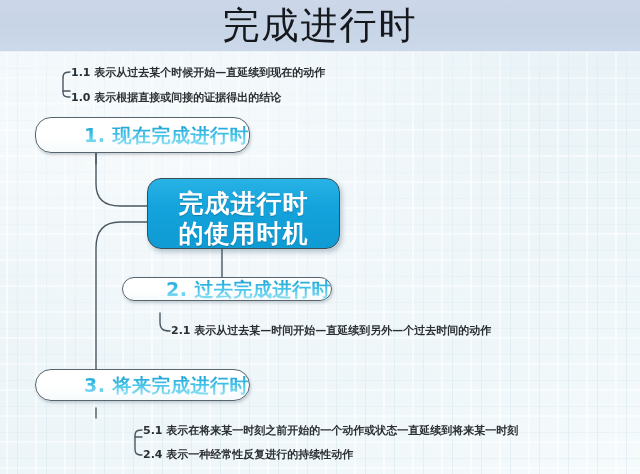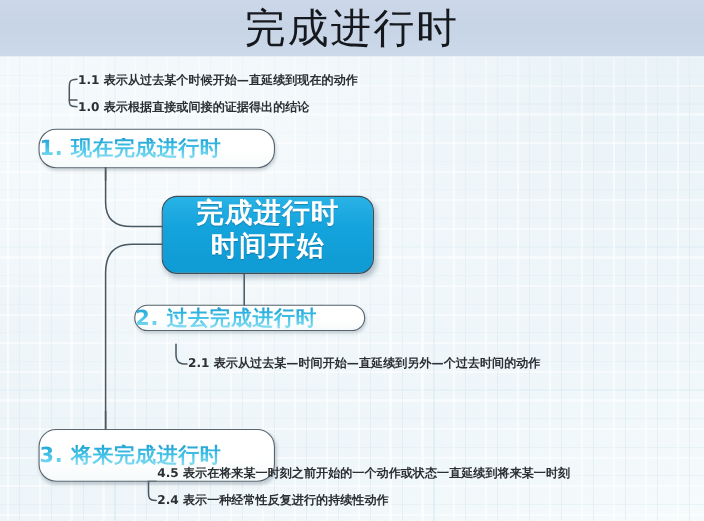--- a/index.html
+++ b/index.html
@@ -84,21 +84,21 @@
   }
 
   
   .node {
     position: absolute;
     box-sizing: border-box;
     border: 1.4px solid #58646e;
     border-radius: 16px;
     display: flex;
     align-items: center;
-    justify-content: flex-start;
+    justify-content: flex-end;
     text-align: center;
   }
   .node-white {
     background: linear-gradient(180deg, #ffffff 0%, #ffffff 55%, #f6fafb 100%);
     box-shadow: 1px 2px 3px rgba(90,110,125,0.30);
   }
   .node-label {
     font-family: "DejaVu Sans", "Liberation Sans", sans-serif;
     font-weight: bold;
     font-size: 19px;
@@ -181,30 +181,30 @@
   <div class="detail" style="left:71px; top:64px;">1.1 表示从过去某个时候开始—直延续到现在的动作</div>
 
   <div class="detail" style="left:71px; top:89px;">1.0 表示根据直接或间接的证据得出的结论</div>
 
   <div class="node node-white" id="node-present" style="left:35px; top:117px; width:215px; height:36px;">
     <span class="node-label">1. 现在完成进行时</span>
   </div>
 
   <div class="node" id="node-center" style="left:147px; top:178px; width:193px; height:71px; flex-direction:column;">
     <span class="center-label">完成进行时</span>
-    <span class="center-label">时间开始</span>
+    <span class="center-label">的使用时机</span>
   </div>
 
   <div class="node node-white" id="node-past" style="left:122px; top:277px; width:210px; height:24px;">
     <span class="node-label">2. 过去完成进行时</span>
   </div>
 
   <div class="detail" style="left:171px; top:322px;">2.1 表示从过去某—时间开始—直延续到另外—个过去时间的动作</div>
 
-  <div class="node node-white" id="node-future" style="left:35px; top:390px; width:215px; height:48px;">
+  <div class="node node-white" id="node-future" style="left:35px; top:369px; width:215px; height:32px;">
     <span class="node-label">3. 将来完成进行时</span>
   </div>
 
-  <div class="detail" style="left:143px; top:422px;">4.5 表示在将来某一时刻之前开始的一个动作或状态一直延续到将来某一时刻</div>
+  <div class="detail" style="left:143px; top:422px;">5.1 表示在将来某一时刻之前开始的一个动作或状态一直延续到将来某一时刻</div>
 
   <div class="detail" style="left:143px; top:446px;">2.4 表示一种经常性反复进行的持续性动作</div>
 
 </div>
 
 </body></html>

